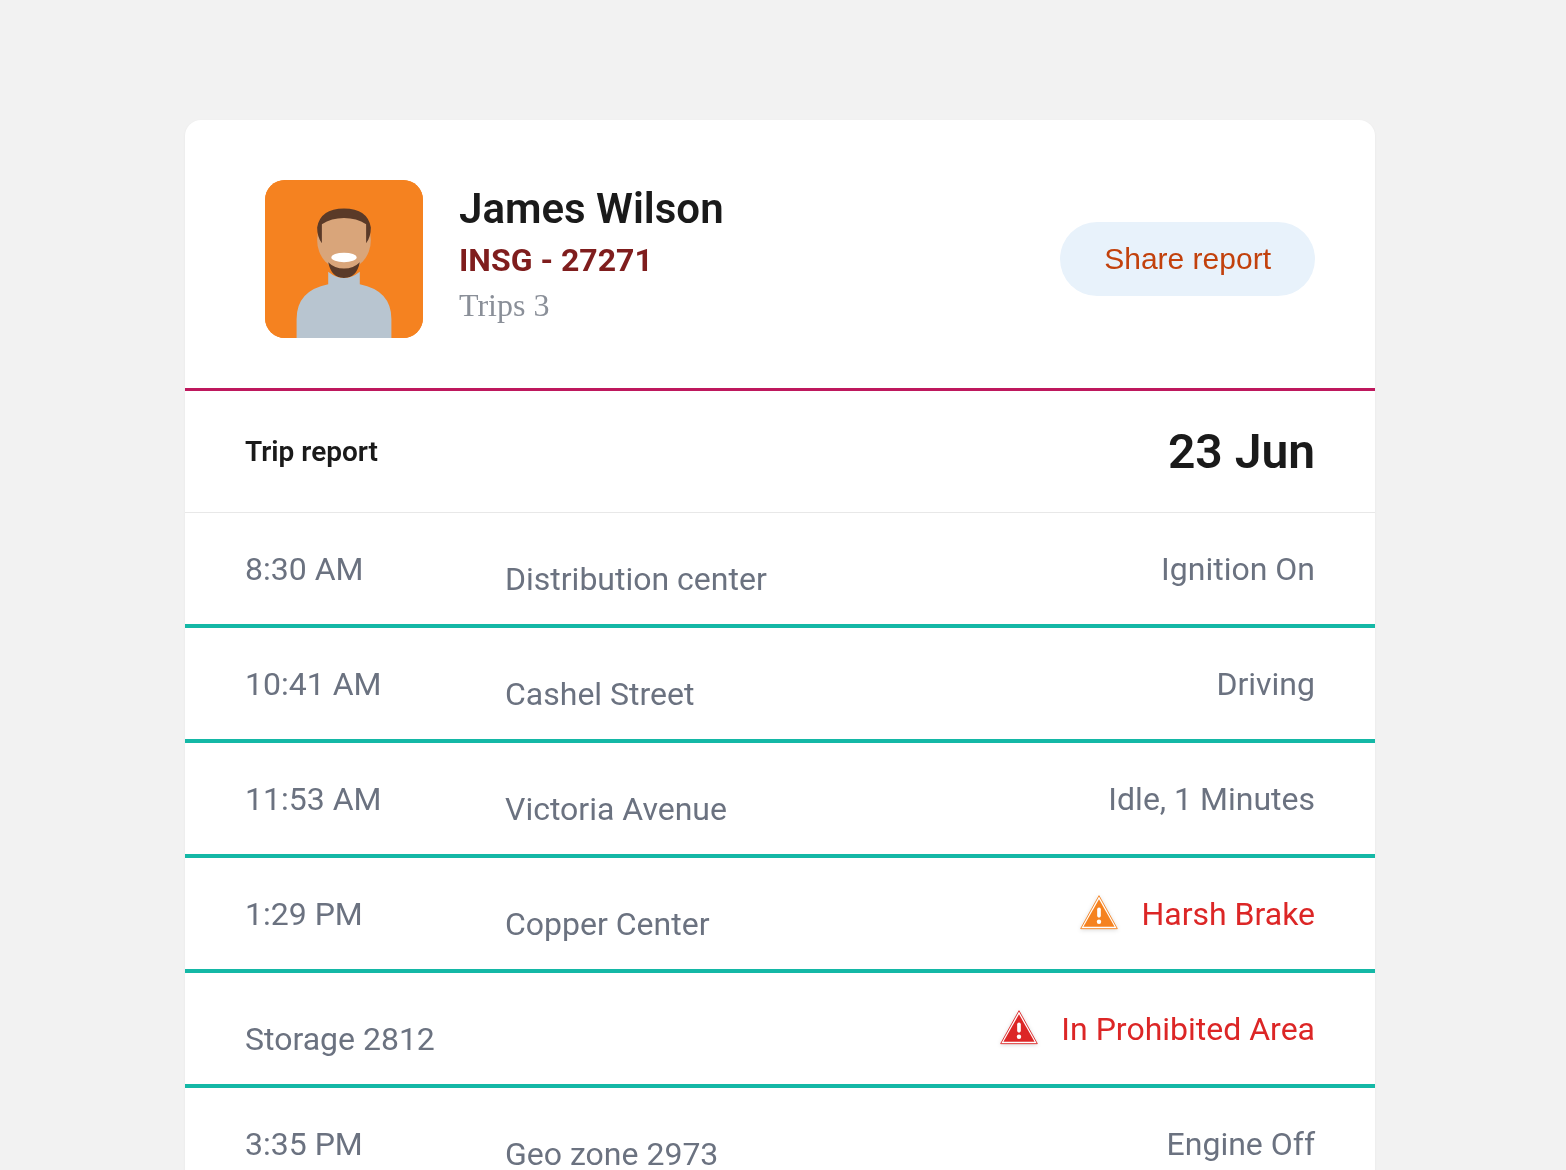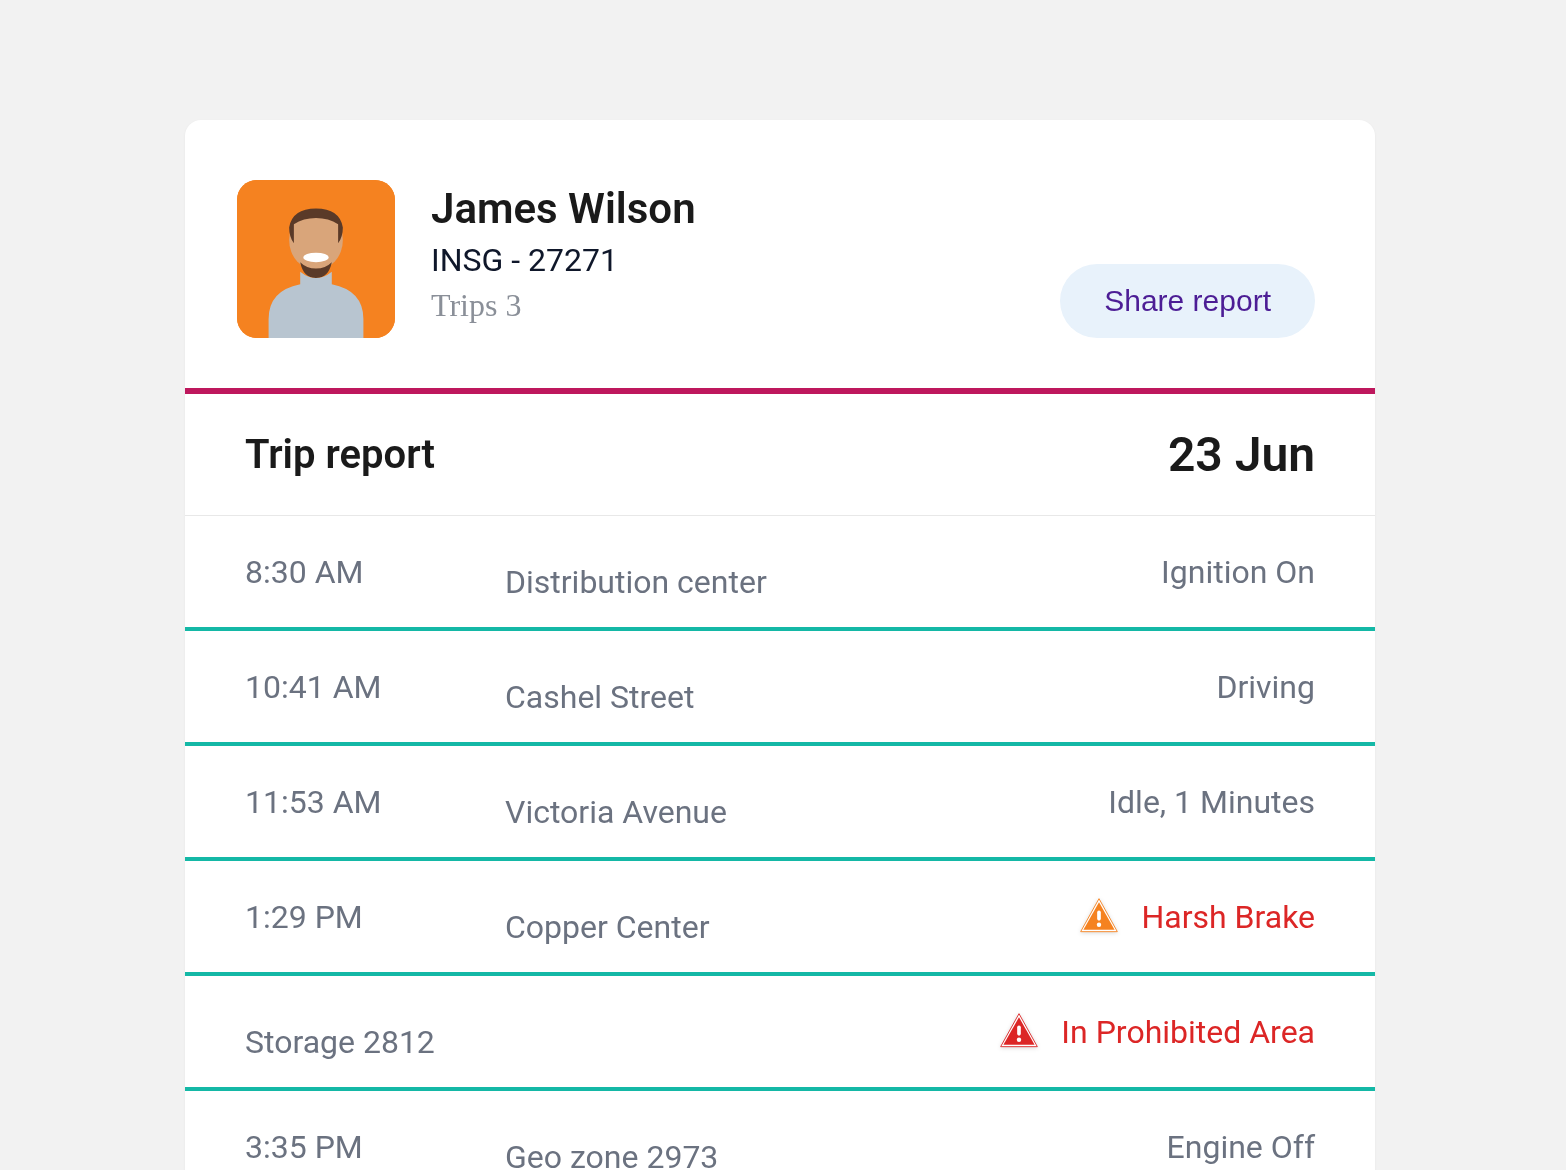--- a/index.html
+++ b/index.html
@@ -20,24 +20,24 @@
     .card {
       background: #ffffff;
       border-radius: 16px;
       width: 1190px;
       overflow: hidden;
       box-shadow: 0 1px 3px rgba(0,0,0,0.05);
     }
     
     .header {
       display: flex;
-      align-items: flex-end;
+      align-items: center;
       justify-content: space-between;
-      padding: 60px 60px 50px 52px;
-      border-bottom: 6px solid #be185d;
+      padding: 60px 60px 50px 80px;
+      border-bottom: 3px solid #be185d;
     }
     
     .header-left {
       display: flex;
       align-items: flex-start;
       gap: 36px;
     }
     
     .avatar {
       width: 158px;
@@ -63,50 +63,51 @@
     }
     
     .name {
       font-size: 42px;
       font-weight: 600;
       color: #1a1a1a;
     }
     
     .vehicle-id {
       font-size: 32px;
-      color: #0f172a;
+      color: #7f1d1d;
+      font-weight: bold;
     }
     
     .trips {
       font-size: 32px;
       color: #8a8f98;
       font-family: Liberation Serif, serif;
     }
     
     .share-button {
       background: #e8f2fb;
-      color: #4c1d95;
+      color: #c2410c;
       font-size: 30px;
       font-weight: 400;
       border: none;
       border-radius: 40px;
       padding: 20px 44px;
       cursor: pointer;
     }
     
     .section-header {
       display: flex;
       justify-content: space-between;
       align-items: center;
       padding: 32px 60px;
       border-bottom: 1px solid #e8e8e8;
     }
     
     .section-title {
-      font-size: 40px;
+      font-size: 28px;
       font-weight: 600;
       color: #1a1a1a;
     }
     
     .section-date {
       font-size: 48px;
       font-weight: 600;
       color: #1a1a1a;
     }
     

